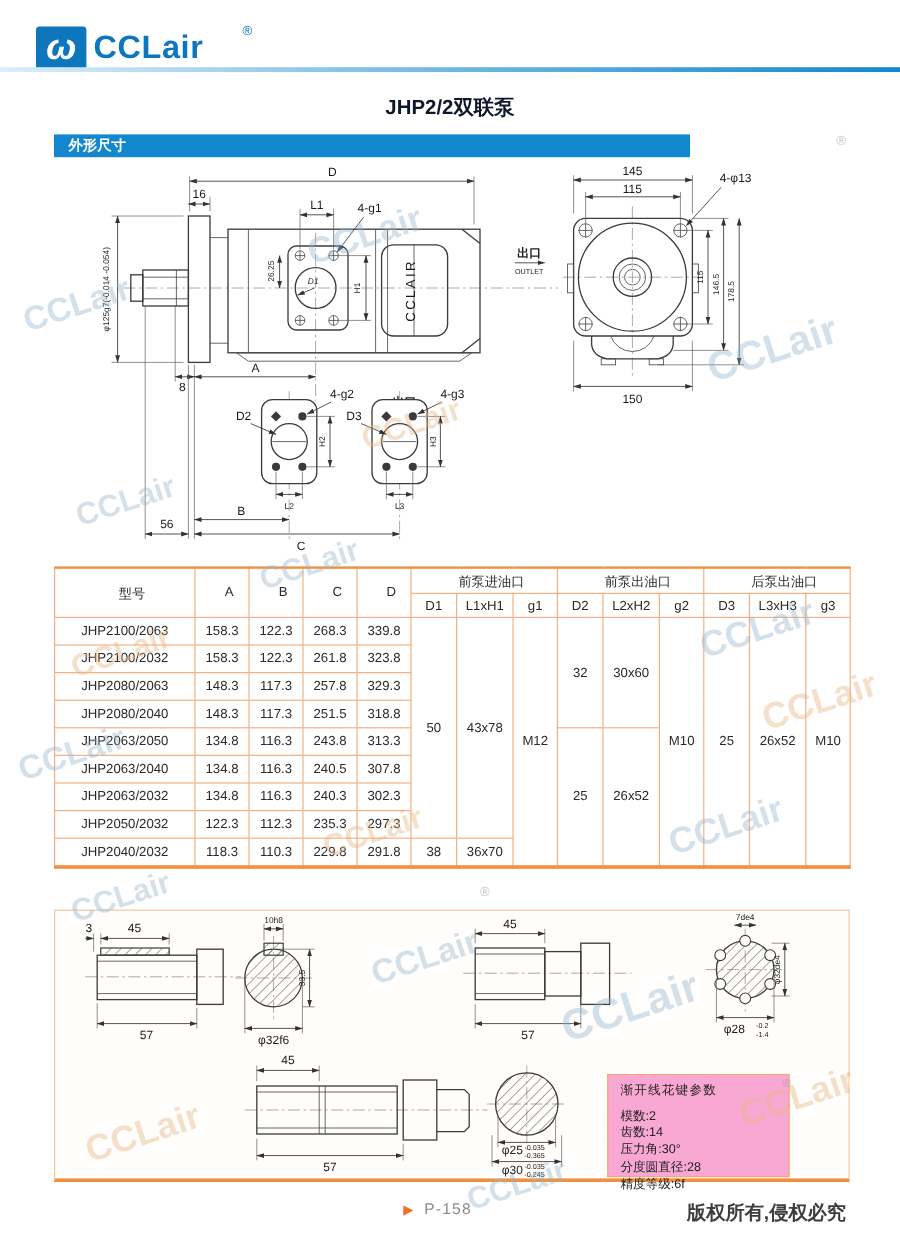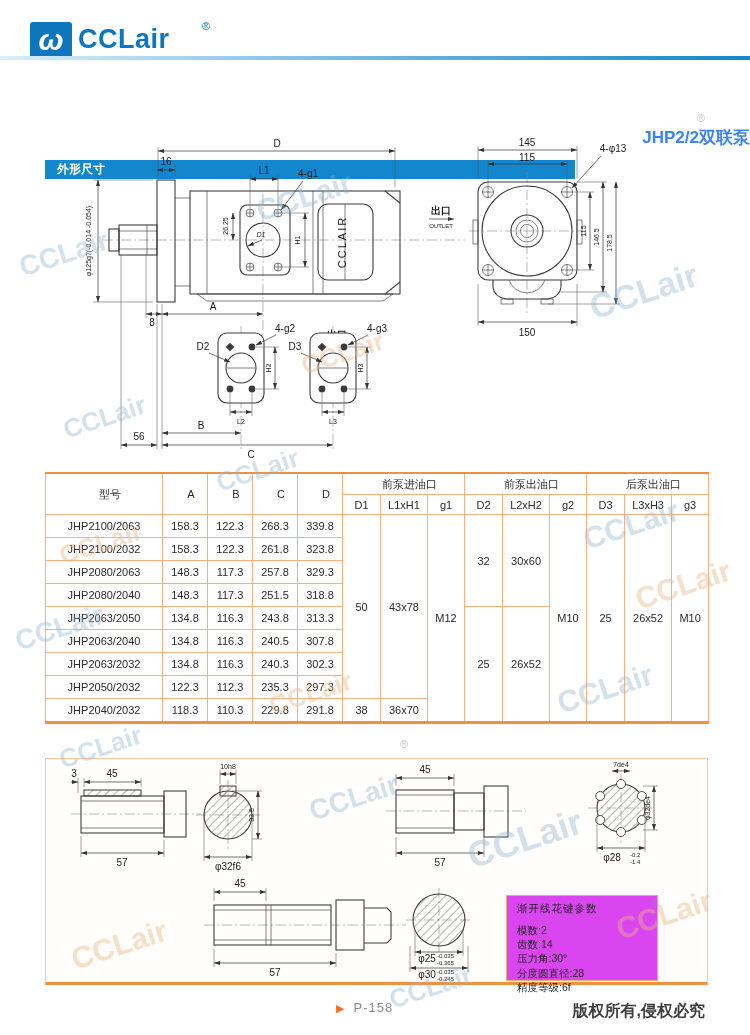--- a/index.html
+++ b/index.html
@@ -7,33 +7,33 @@
         font-family:"Liberation Sans",sans-serif;color:#222;}
   
   .logo-box{position:absolute;left:30px;top:22px;width:42px;height:38px;background:#0d76bd;
             border-radius:3px;color:#fff;font-size:30px;font-weight:bold;font-style:italic;
             text-align:center;line-height:36px;}
   .logo-name{position:absolute;left:78px;top:24px;font-size:27px;font-weight:bold;color:#0d76bd;letter-spacing:.5px;}
   .logo-reg{position:absolute;left:202px;top:20px;font-size:11px;color:#0d76bd;}
   .tagline{position:absolute;right:42px;top:31px;font-size:13.5px;font-weight:bold;color:#e8392b;}
   .hdr-line{position:absolute;left:0;top:56px;width:750px;height:4px;
             background:linear-gradient(to right,#dceef9,#79bce4 45%,#1287cd);}
-  .page-title{position:absolute;left:0;top:78px;width:750px;text-align:right;
-              font-size:17px;font-weight:bold;color:#3b82f6;margin-top:48px;}
+  .page-title{position:absolute;left:0;top:78px;width:750px;text-align:center;
+              font-size:17px;font-weight:bold;color:#0f172a;}
   .blue-bar{position:absolute;left:45px;width:530px;height:19px;background:#1287cd;
             color:#fff;font-size:12px;font-weight:bold;line-height:19px;padding-left:12px;
-            box-sizing:border-box;margin-top:48px;}
+            box-sizing:border-box;}
   #bar1{top:112px;} #bar2{top:738px;}
   
   #svg1{position:absolute;left:45px;top:134px;}
   #shaft-box{position:absolute;left:45px;top:758px;width:663px;height:227px;box-sizing:border-box;
              border:1px solid #f5c9a0;border-bottom:3px solid #f0913f;background:#fffefc;}
   #svg2{position:absolute;left:0;top:1px;}
   .param-box{position:absolute;left:460px;top:136px;width:152px;height:86px;box-sizing:border-box;
-             border:1px solid #f5a96e;background:#d946ef;padding:6px 10px;font-size:10.5px;color:#222;}
+             border:1px solid #f5a96e;background:#f9a8d4;padding:6px 10px;font-size:10.5px;color:#222;}
   .param-box .pt{margin-bottom:7px;letter-spacing:1px;}
   .param-box .pl{line-height:1.35;}
   
   #dimtable{position:absolute;left:45px;top:472px;width:663px;border-collapse:collapse;
             font-size:11px;color:#2a2a2a;table-layout:fixed;background:#fff;}
   #dimtable td,#dimtable th{border:1px solid #f3b183;text-align:center;font-weight:normal;
             padding:0;overflow:hidden;white-space:nowrap;}
   #dimtable tr.hr1 td{height:20px;padding-left:12px;} #dimtable tr.hr2 td{height:19px;}
   #dimtable tr.dr td{height:22px;}
   #dimtable{border-top:2px solid #f0913f;border-bottom:3px solid #f0913f;}

